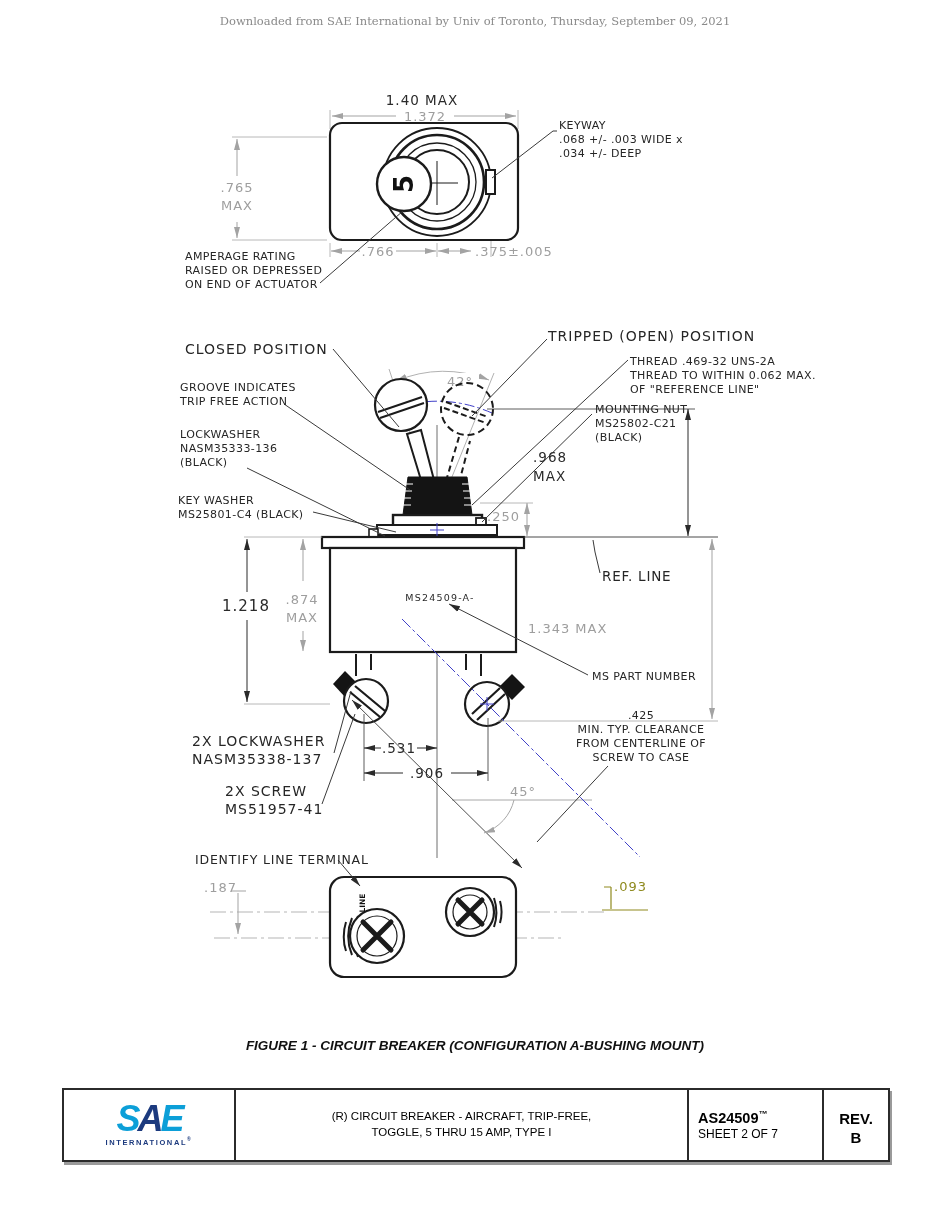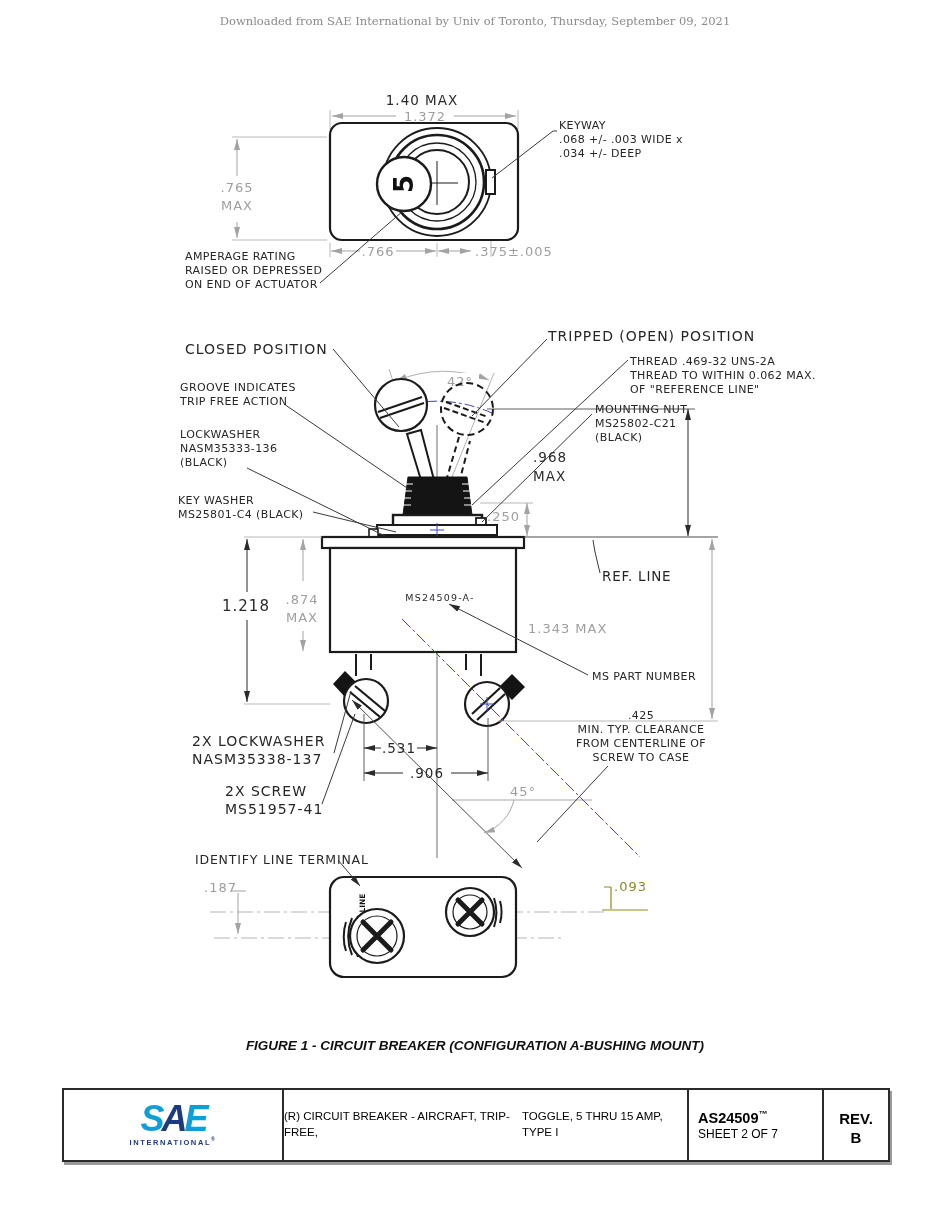--- a/index.html
+++ b/index.html
@@ -12,25 +12,25 @@
   .lblB{font-size:13.5px;fill:#262626;letter-spacing:.8px;}
   .dim{font-size:13px;fill:#9e9e9e;letter-spacing:1px;}
   .dimd{font-size:13.5px;fill:#2a2a2a;letter-spacing:1px;}
   .stamp{font-size:9.5px;fill:#2a2a2a;letter-spacing:1.2px;}
   .olv{font-size:13px;fill:#8f8a1f;letter-spacing:1px;}
   #caption{position:absolute;top:1038px;left:0;width:100%;text-align:center;
         font-weight:bold;font-style:italic;font-size:13.5px;color:#111;}
   #titleblock{position:absolute;left:62px;top:1088px;width:824px;height:70px;
         display:flex;border:2px solid #2b2b2b;box-shadow:2px 3px 0 0 #9a9a9a;background:#fff;}
   .cell{box-sizing:border-box;}
-  #cell-logo{width:220px;border-right:2px solid #2b2b2b;display:flex;align-items:center;justify-content:center;}
+  #cell-logo{width:172px;border-right:2px solid #2b2b2b;display:flex;align-items:center;justify-content:center;}
   #cell-title{flex:1;display:flex;flex-direction:column;border-right:2px solid #2b2b2b;}
   #title-head{height:27px;border-bottom:2px solid #2b2b2b;display:flex;align-items:center;justify-content:center;
         font-weight:bold;font-size:17px;letter-spacing:.5px;color:#000;}
-  #title-sub{flex:1;display:flex;flex-direction:row;align-items:center;justify-content:center;
+  #title-sub{flex:1;display:flex;flex-direction:column;align-items:center;justify-content:center;
         font-size:11.5px;color:#000;line-height:1.35;}
   #cell-doc{width:135px;border-right:2px solid #2b2b2b;display:flex;flex-direction:column;justify-content:center;
         padding-left:9px;}
   #doc-number{font-weight:bold;font-size:14.5px;color:#000;}
   #doc-number sup{font-size:9px;}
   #doc-sheet{font-size:12px;color:#000;margin-top:2px;}
   #cell-rev{width:64px;display:flex;flex-direction:column;align-items:center;justify-content:center;
         font-weight:bold;font-size:15px;color:#000;line-height:1.25;margin-top:8px;}
   #sae-logo{text-align:center;}
   #sae-word{font-weight:bold;font-size:36px;letter-spacing:-3px;line-height:.9;

